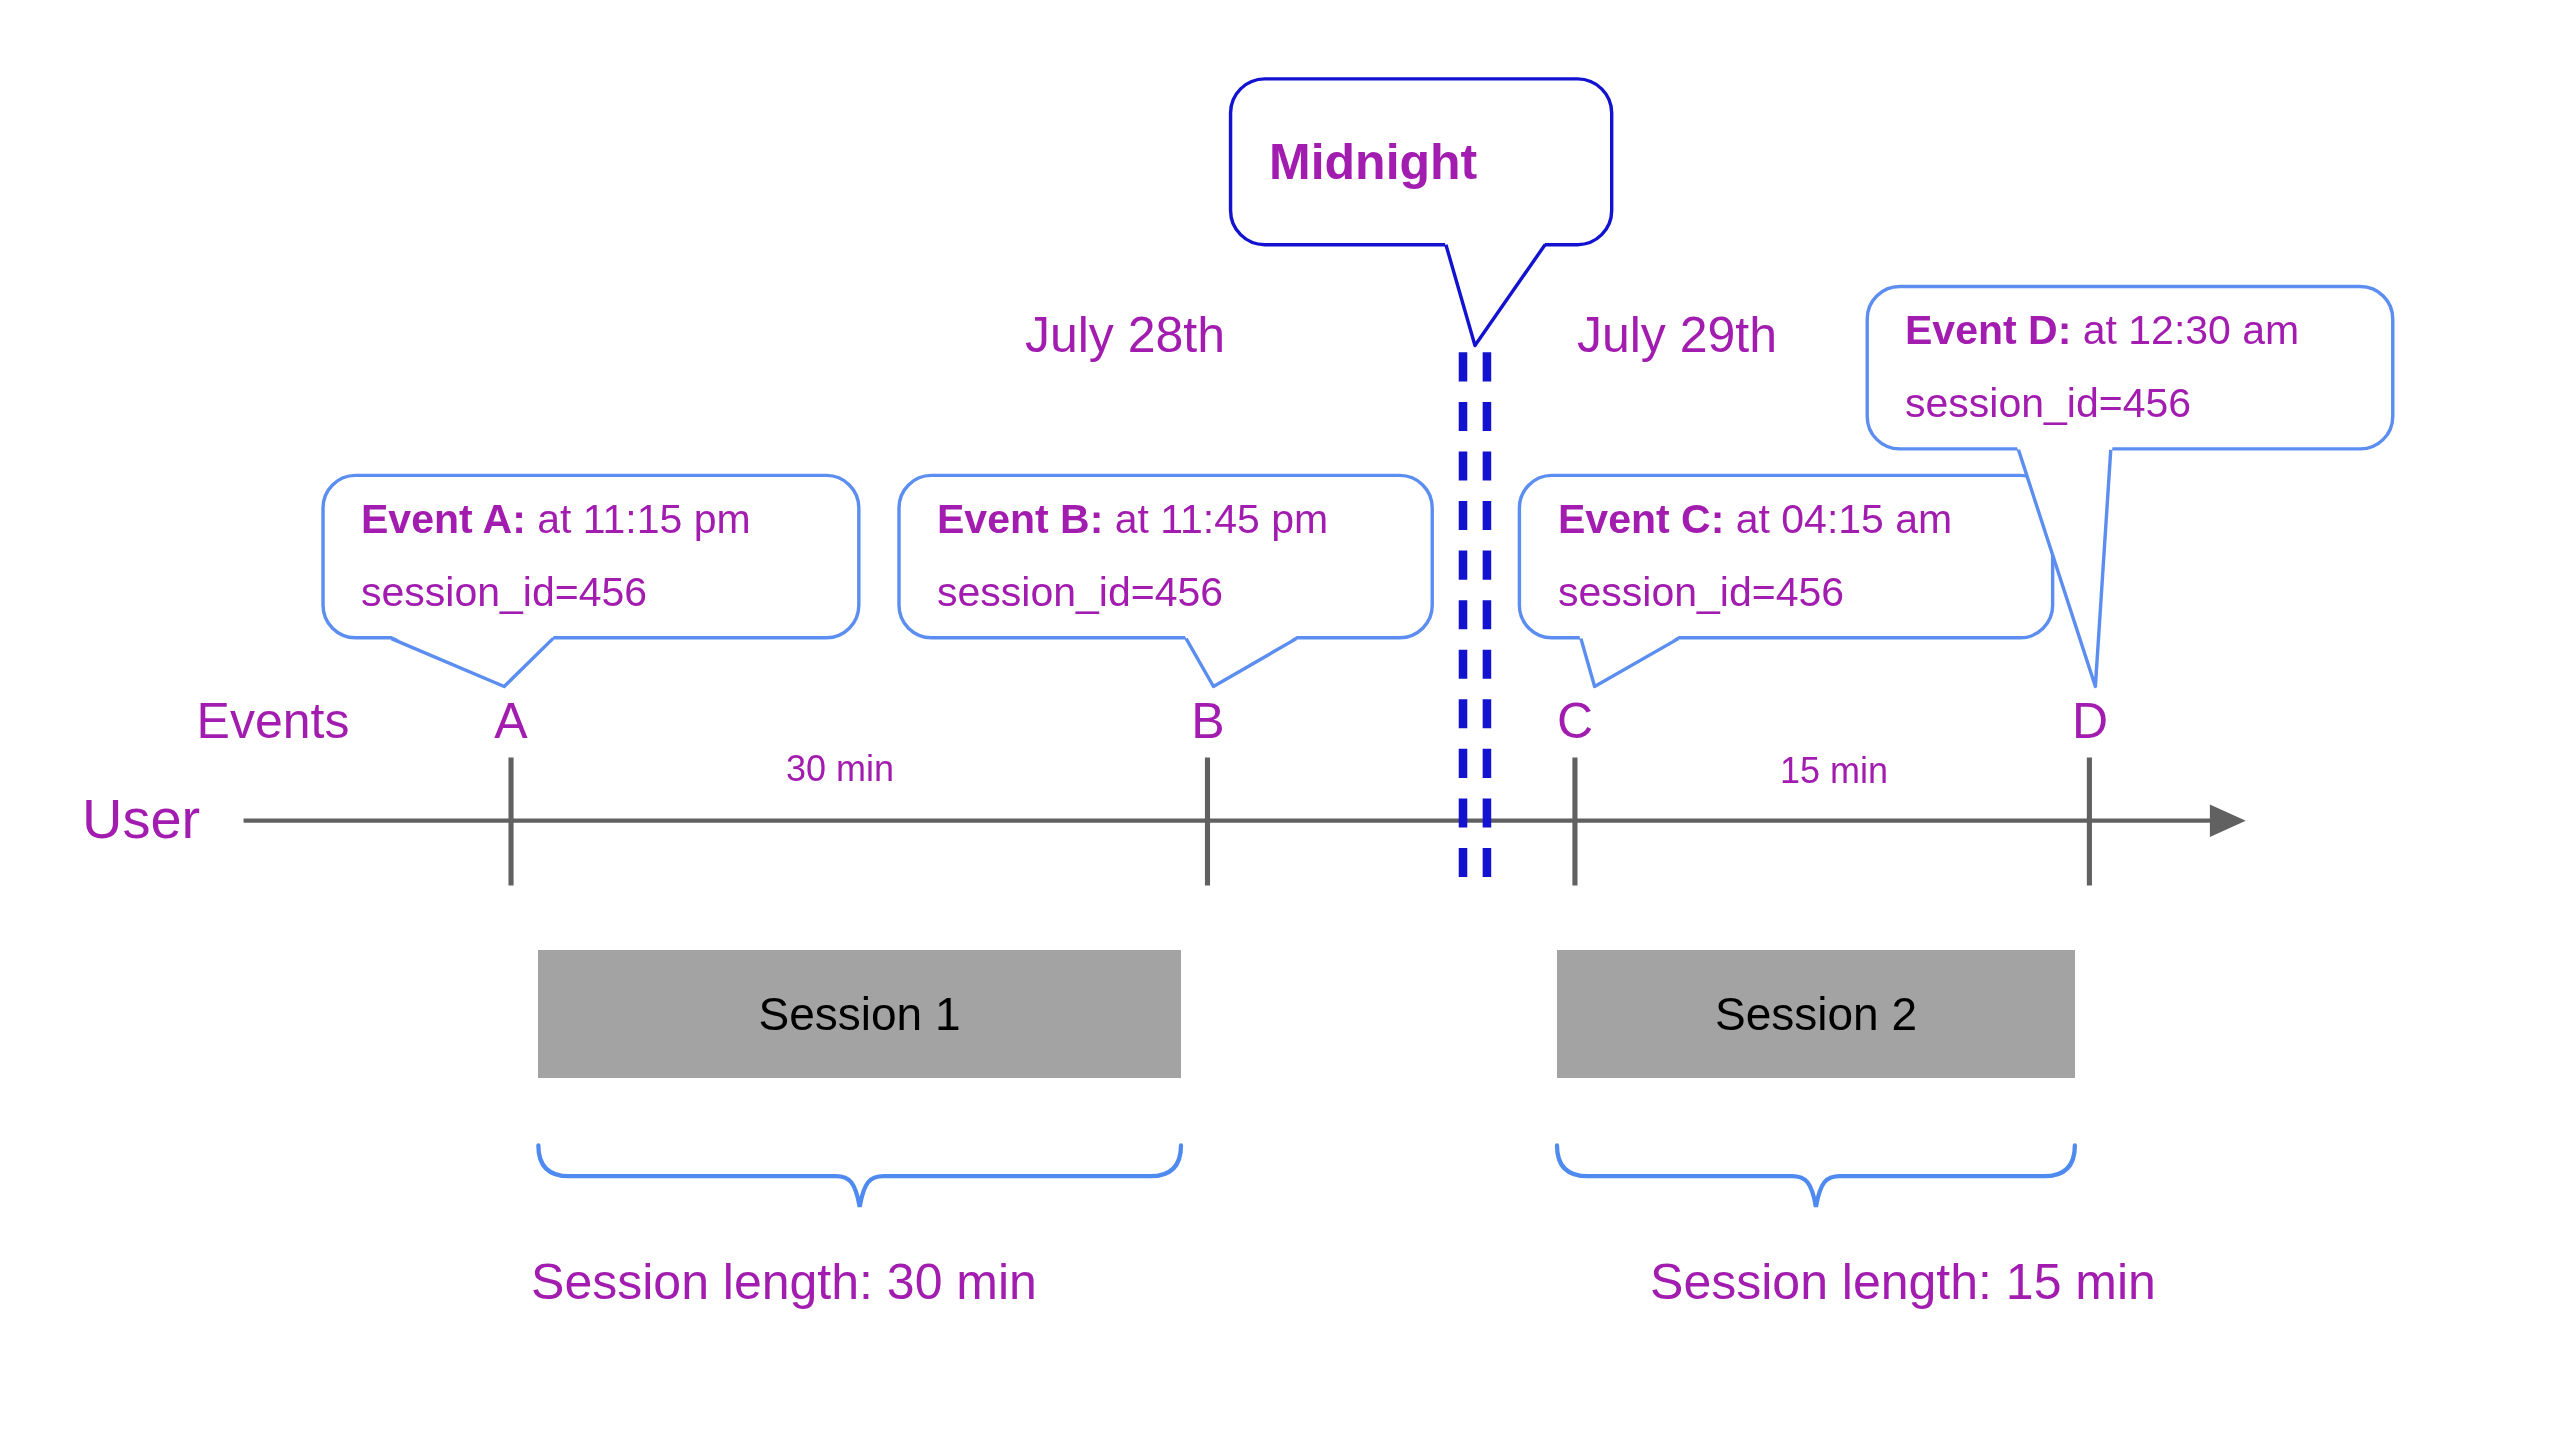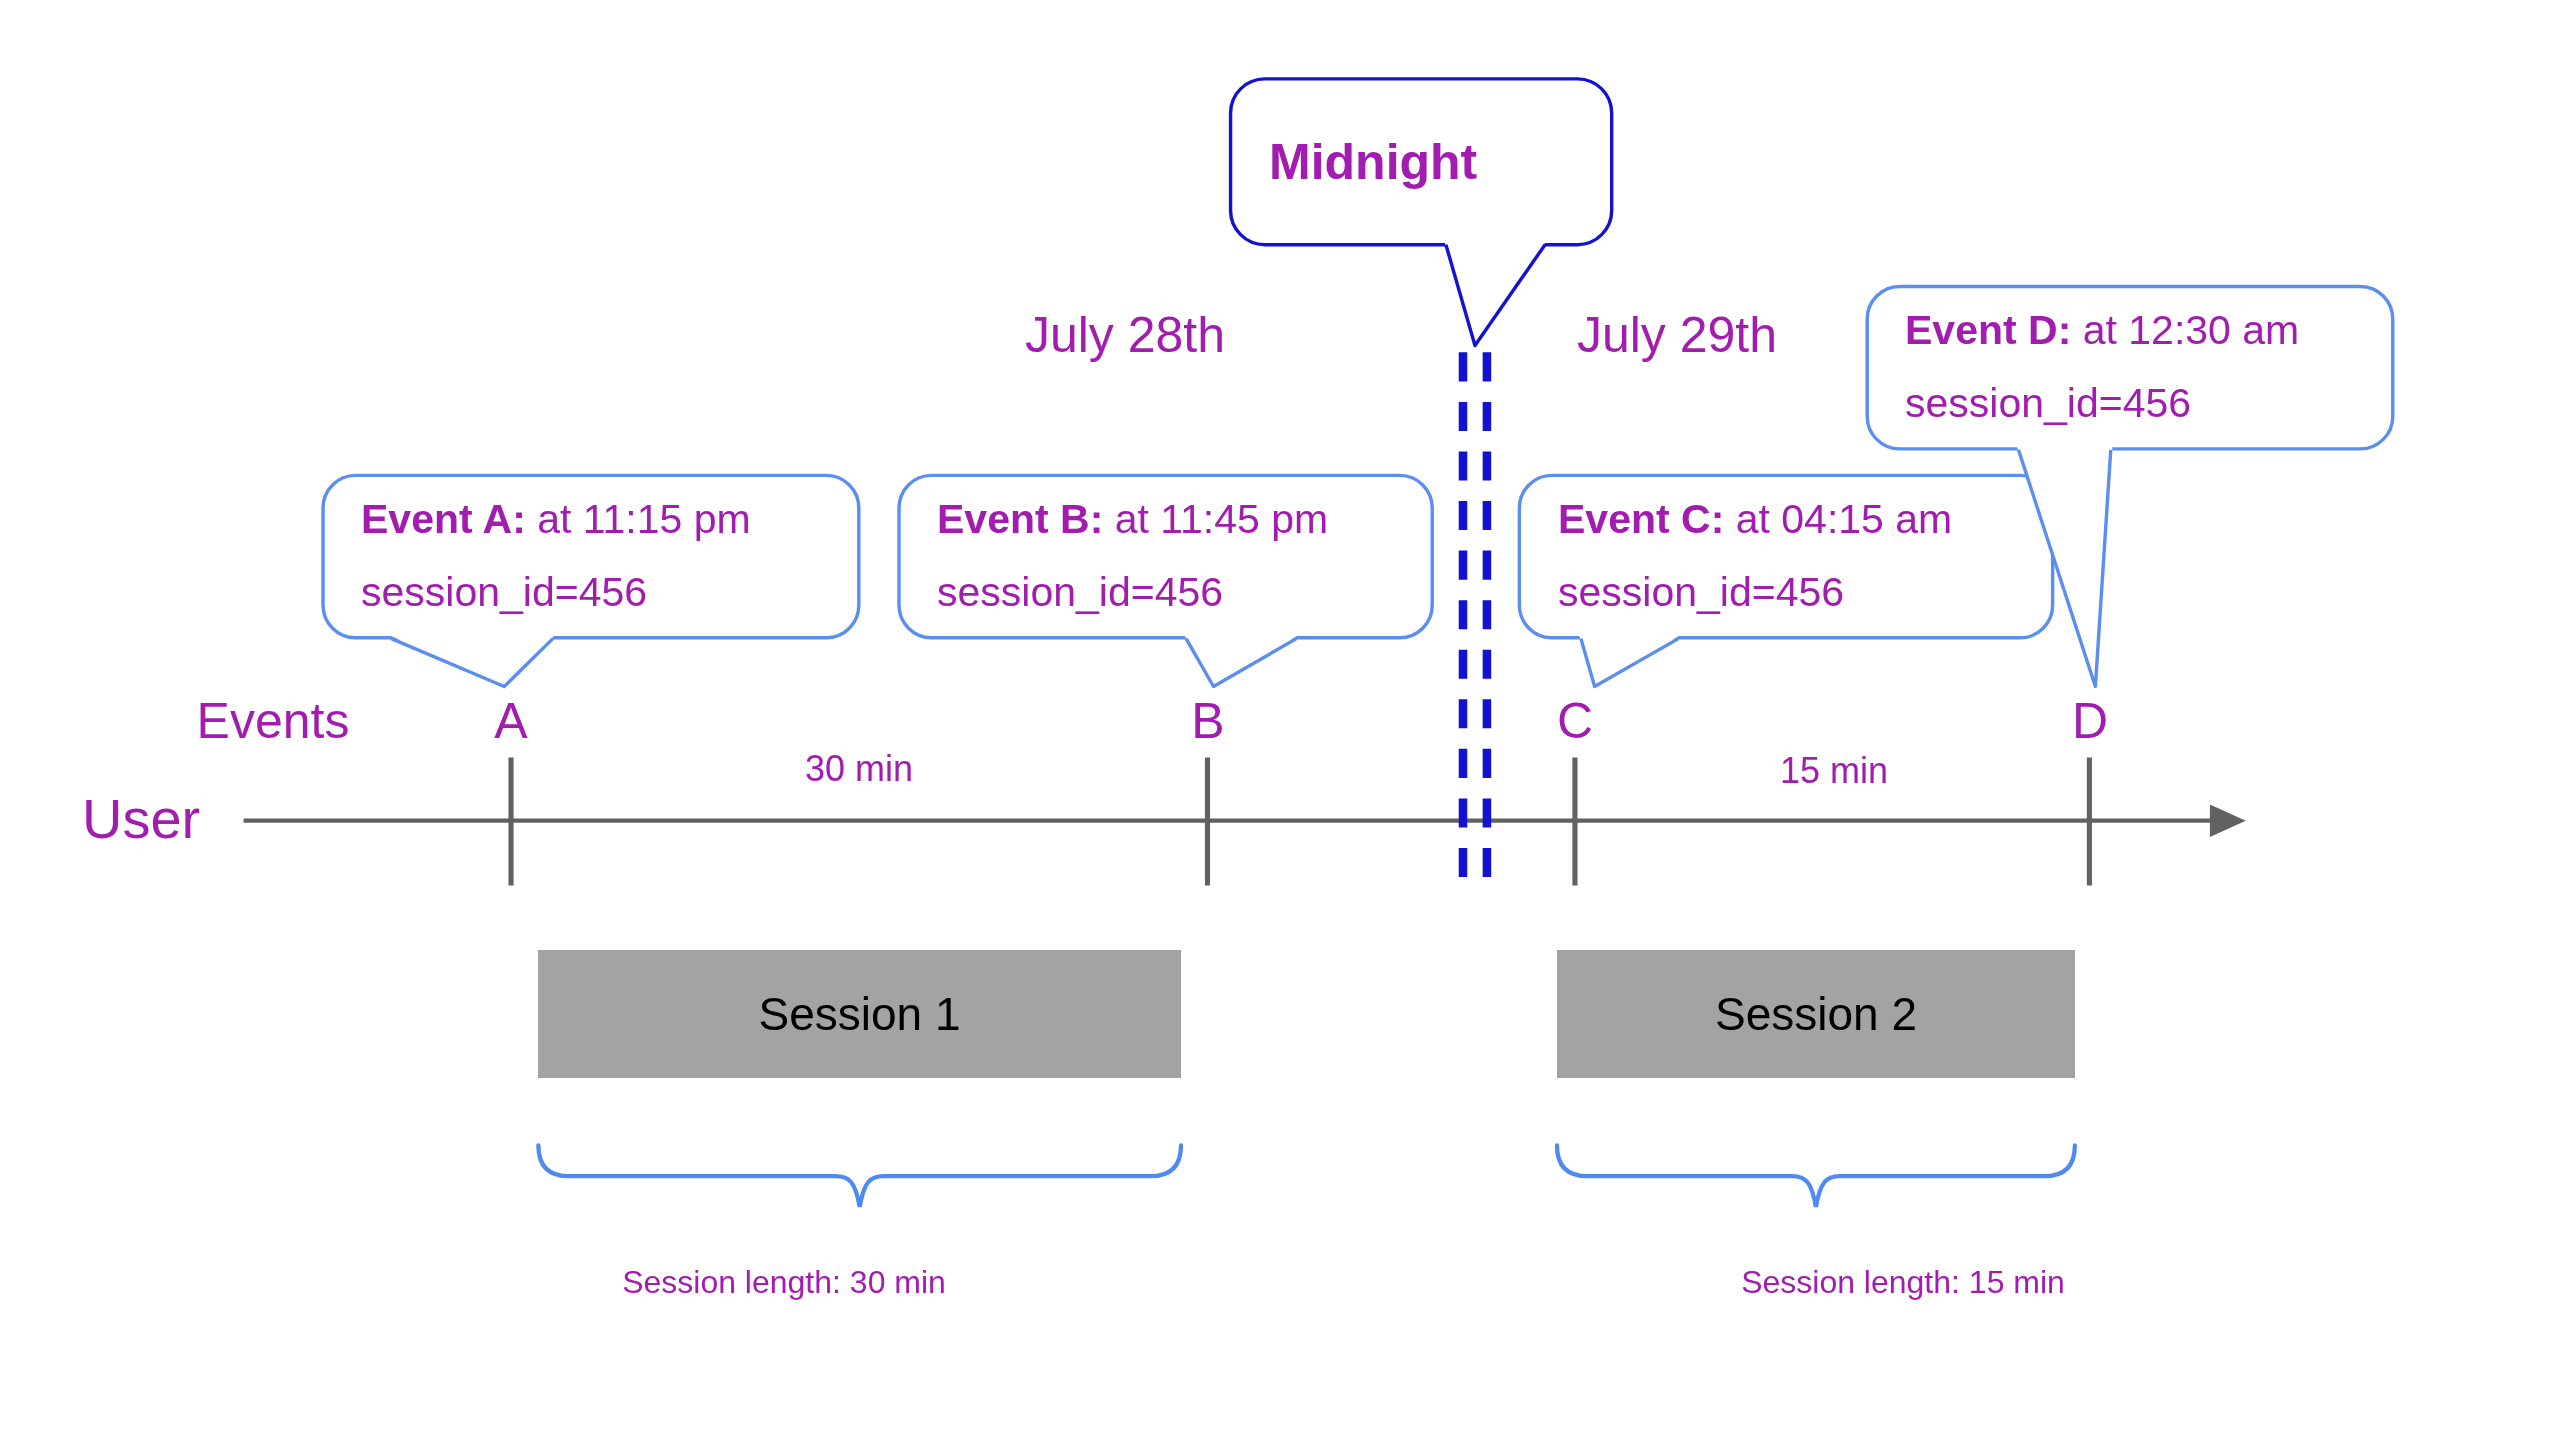--- a/index.html
+++ b/index.html
@@ -40,21 +40,21 @@
   .bubble-text .t-bold { font-weight: bold; }
 
   
   .session-box {
     position: absolute; z-index: 2;
     background: #a3a3a3;
     display: flex; align-items: center; justify-content: center;
     font-size: 46px; color: #000;
   }
 
-  .session-length { top: 1251px; font-size: 32px; line-height: 62px; text-align: right; }
+  .session-length { top: 1251px; font-size: 50px; line-height: 62px; text-align: right; }
 </style>
 </head>
 <body>
 
 <div id="canvas">
 
   <svg id="shapes" width="2550" height="1455" viewBox="0 0 2984 1702">
 
     <line x1="285" y1="960" x2="2590" y2="960" stroke="#616161" stroke-width="5"></line>
     <path d="M2586 941 L2628 960 L2586 979 Z" fill="#616161"></path>
@@ -116,21 +116,21 @@
   </div>
 
   <div class="txt tick-label cx" style="left:273px">Events</div>
   <div class="txt tick-label cx" style="left:511px">A</div>
   <div class="txt tick-label cx" style="left:1208px">B</div>
   <div class="txt tick-label cx" style="left:1575px">C</div>
   <div class="txt tick-label cx" style="left:2090px">D</div>
 
   <div class="txt user-label">User</div>
 
-  <div class="txt gap-label cx" style="left:859px; top:747px">30 min</div>
+  <div class="txt gap-label cx" style="left:840px; top:747px">30 min</div>
   <div class="txt gap-label cx" style="left:1834px; top:749px">15 min</div>
 
   <div class="session-box" style="left:538px; top:950px; width:643px; height:128px">
     <span>Session 1</span>
   </div>
   <div class="session-box" style="left:1557px; top:950px; width:518px; height:128px">
     <span>Session 2</span>
   </div>
 
   <div class="txt session-length cx" style="left:784px">Session length: 30 min</div>

